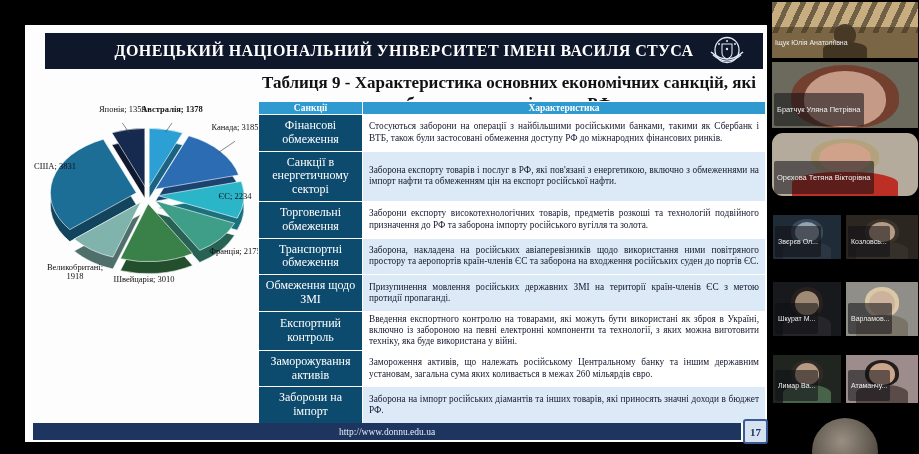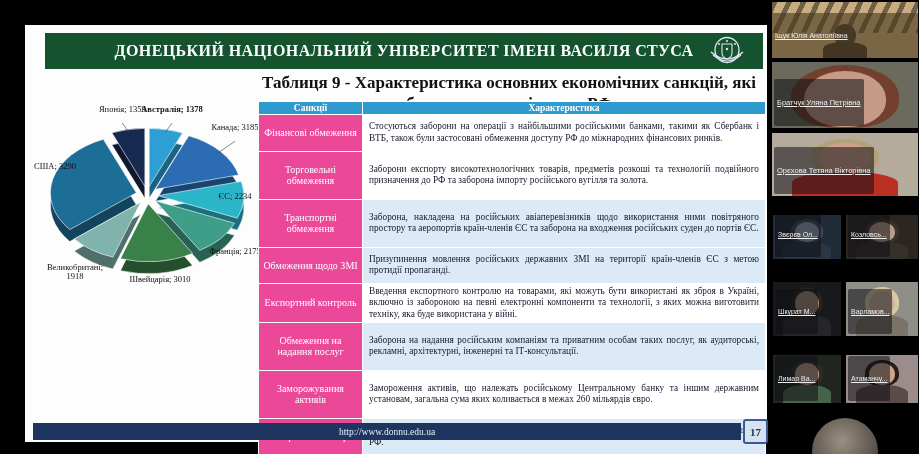--- a/index.html
+++ b/index.html
@@ -1,69 +1,69 @@
 <!DOCTYPE html>
 <html><head>
 <meta charset="utf-8">
 <style>
   html,body{margin:0;padding:0;background:#000;}
   .stage{position:relative;width:919px;height:454px;background:#000;overflow:hidden;
          font-family:"Liberation Serif","DejaVu Serif",serif;}
   
   .slide{position:absolute;left:25px;top:25px;width:742px;height:417px;background:#fdfdfd;}
-  .banner{position:absolute;left:20px;top:8px;width:718px;height:36px;background:#14532d;
+  .banner{position:absolute;left:20px;top:8px;width:718px;height:36px;background:#0f172a;
           display:flex;align-items:center;justify-content:center;}
   .banner-title{color:#ffffff;font-weight:bold;font-size:16px;letter-spacing:.4px;white-space:nowrap;}
   .emblem{position:absolute;right:14px;top:3px;width:44px;height:30px;}
   .table-title{position:absolute;left:228px;top:47px;width:512px;text-align:center;
                font-weight:bold;font-size:17px;color:#111;line-height:1.25;}
   
   .chart-block{position:absolute;left:4px;top:78px;width:232px;height:260px;}
   .chart-block svg{position:absolute;left:0;top:0;}
   .pie-label{position:absolute;width:64px;margin-left:-32px;margin-top:-10px;text-align:center;
              font-size:8.5px;line-height:1.12;color:#111;}
   .chart-caption{position:absolute;left:6px;top:205px;width:220px;text-align:center;
                  font-weight:bold;font-size:10px;color:#111;line-height:1.3;}
   
   .table-wrap{position:absolute;left:233px;top:76px;width:508px;}
   table.sanctions{border-collapse:collapse;width:100%;table-layout:fixed;}
   table.sanctions th,table.sanctions td{border:1px solid #ffffff;vertical-align:middle;}
   table.sanctions th{background:#2e9ad0;color:#fff;font-weight:bold;font-size:9.5px;
                      padding:1px 2px;text-align:center;}
-  td.sanction{background:#ec4899;color:#fff;font-size:10px;text-align:center;
-              padding:12px 3px;line-height:1.15;}
+  td.sanction{background:#0c4a6e;color:#fff;font-size:12px;text-align:center;
+              padding:4px 3px;line-height:1.15;}
   td.desc{color:#14182e;font-size:9.3px;text-align:justify;padding:2px 6px;line-height:1.22;}
   tr.odd td.desc{background:#ffffff;}
   tr.even td.desc{background:#dcE9f6;}
   col.c1{width:104px;}
   
   .footer-bar{position:absolute;left:8px;top:398px;width:708px;height:17px;background:#1e3560;
               display:flex;align-items:center;justify-content:center;}
   .footer-bar span{color:#e8eef8;font-size:9.5px;}
   .page-box{position:absolute;left:718px;top:394px;width:21px;height:21px;background:#d7e2f0;
             border:2px solid #3a5a96;border-radius:3px;color:#1e3560;font-weight:bold;
             font-size:11px;display:flex;align-items:center;justify-content:center;}
   
   .sidebar{position:absolute;left:770px;top:0;width:149px;height:454px;background:#000;
            font-family:"Liberation Sans","DejaVu Sans",sans-serif;}
   .tile{position:absolute;overflow:hidden;background:var(--bg);}
   .tile .name{position:absolute;left:2px;bottom:2px;max-width:calc(100% - 4px);
-              font-size:7px;color:#eee;background:rgba(15,15,20,.55);padding:19px 3px;
-              border-radius:2px;white-space:nowrap;overflow:hidden;text-overflow:ellipsis;text-decoration:underline;}
+              font-size:7px;color:#eee;background:rgba(15,15,20,.55);padding:12px 3px;
+              border-radius:2px;white-space:nowrap;overflow:hidden;text-overflow:ellipsis;}
   .tile .hair{position:absolute;background:var(--accent);border-radius:50% 50% 42% 42%;}
   .tile .head{position:absolute;background:var(--head);border-radius:50% 50% 46% 46%;}
   .tile .body{position:absolute;background:var(--body);border-radius:45% 45% 0 0;}
   .stripes{position:absolute;inset:0;height:55%;
            background:repeating-linear-gradient(115deg,rgba(40,32,20,.55) 0 5px,rgba(0,0,0,0) 5px 13px);}
   
   .p0{left:2px;top:2px;width:146px;height:56px;}
   .p0 .name{left:0;bottom:0;max-width:100%;width:100%;border-radius:0;background:rgba(70,55,30,.6);}
   .p1{left:2px;top:62px;width:146px;height:66px;}
   .p1 .name{font-size:7.5px;}
-  .p2{left:2px;top:133px;width:146px;height:63px;}
+  .p2{left:2px;top:133px;width:146px;height:63px;border-radius:11px;}
   .p2 .name{font-size:7.5px;}
   .p3{left:3px;top:215px;width:68px;height:44px;}
   .p4{left:76px;top:215px;width:72px;height:44px;}
   .p5{left:3px;top:282px;width:68px;height:54px;}
   .p6{left:76px;top:282px;width:72px;height:54px;}
   .p7{left:3px;top:355px;width:68px;height:48px;}
   .p8{left:76px;top:355px;width:72px;height:48px;}
   .p9{left:42px;top:418px;width:66px;height:66px;border-radius:50%;
       background:radial-gradient(circle at 45% 35%,#9a8f82,#4c453d 75%);}
   
@@ -121,23 +121,23 @@
           <path d="M 115.84892860726511 83.36989856417964 L 82.86337217979735 29.805803885258307 A 86 58 0 0 1 115.8489286072651 25.369898564179636 Z" fill="#16294e" stroke="#fff" stroke-width="0.6"></path>
           <line x1="136.3777557437027" y1="29.36831729485639" x2="143.02705377653754" y2="20" stroke="#555" stroke-width="0.7"></line>
           <line x1="188.277321444087" y1="50.329524378773016" x2="206" y2="38.28335191247383" stroke="#555" stroke-width="0.7"></line>
           <line x1="99.87233471758867" y1="29.333695255804358" x2="93.3135224891952" y2="20" stroke="#555" stroke-width="0.7"></line>
         </svg>
       <div id="pie-labels">
           <div class="pie-label" style="left: 143.027px; top: 12px; font-weight: bold;">Австралія; 1378</div>
           <div class="pie-label" style="left: 206px; top: 30.2834px;">Канада; 3185</div>
           <div class="pie-label" style="left: 206px; top: 99.0386px;">ЄС; 2234</div>
           <div class="pie-label" style="left: 206px; top: 153.903px;">Франція; 2175</div>
-          <div class="pie-label" style="left: 131px; top: 182px;">Швейцарія; 3010</div>
+          <div class="pie-label" style="left: 115px; top: 182px;">Швейцарія; 3010</div>
           <div class="pie-label" style="left: 46.01px; top: 169.743px;">Великобритані; 1918</div>
-          <div class="pie-label" style="left: 26px; top: 69.0002px;">США; 3290</div>
+          <div class="pie-label" style="left: 26px; top: 69.0002px;">США; 3831</div>
           <div class="pie-label" style="left: 93.3135px; top: 12px;">Японія; 1359</div>
         </div>
     </div>
 
     <div class="table-wrap">
       <table class="sanctions" id="sanctions-table">
         <colgroup>
             <col class="c1">
             <col>
           </colgroup>
@@ -145,39 +145,39 @@
             <tr id="tbl-head">
               <th>Санкції</th>
               <th>Характеристика</th>
             </tr>
           </thead>
         <tbody id="tbl-body">
             <tr class="odd">
               <td class="sanction">Фінансові обмеження</td>
               <td class="desc">Стосуються заборони на операції з найбільшими російськими банками, такими як Сбербанк і ВТБ, також були застосовані обмеження доступу РФ до міжнародних фінансових ринків.</td>
             </tr>
+            <tr class="even">
+              <td class="sanction">Санкції в енергетичному секторі</td>
+              <td class="desc">Заборона експорту товарів і послуг в РФ, які пов'язані з енергетикою, включно з обмеженнями на імпорт нафти та обмеженням цін на експорт російської нафти.</td>
+            </tr>
             <tr class="odd">
               <td class="sanction">Торговельні обмеження</td>
               <td class="desc">Заборони експорту високотехнологічних товарів, предметів розкоші та технологій подвійного призначення до РФ та заборона імпорту російського вугілля та золота.</td>
             </tr>
             <tr class="even">
               <td class="sanction">Транспортні обмеження</td>
               <td class="desc">Заборона, накладена на російських авіаперевізників щодо використання ними повітряного простору та аеропортів країн-членів ЄС та заборона на входження російських суден до портів ЄС.</td>
             </tr>
             <tr class="even">
               <td class="sanction">Обмеження щодо ЗМІ</td>
               <td class="desc">Призупинення мовлення російських державних ЗМІ на території країн-членів ЄС з метою протидії пропаганді.</td>
             </tr>
             <tr class="odd">
               <td class="sanction">Експортний контроль</td>
               <td class="desc">Введення експортного контролю на товарами, які можуть бути використані як зброя в Україні, включно із забороною на певні електронні компоненти та технології, з яких можна виготовити техніку, яка буде використана у війні.</td>
-            </tr>
-            <tr class="even">
-              <td class="sanction">Обмеження на надання послуг</td>
-              <td class="desc">Заборона на надання російським компаніям та приватним особам таких послуг, як аудиторські, рекламні, архітектурні, інженерні та ІТ-консультації.</td>
             </tr>
             <tr class="odd">
               <td class="sanction">Заморожування активів</td>
               <td class="desc">Замороження активів, що належать російському Центральному банку та іншим державним установам, загальна сума яких коливається в межах 260 мільярдів євро.</td>
             </tr>
             <tr class="even">
               <td class="sanction">Заборони на імпорт</td>
               <td class="desc">Заборона на імпорт російських діамантів та інших товарів, які приносять значні доходи в бюджет РФ.</td>
             </tr>
           </tbody>

